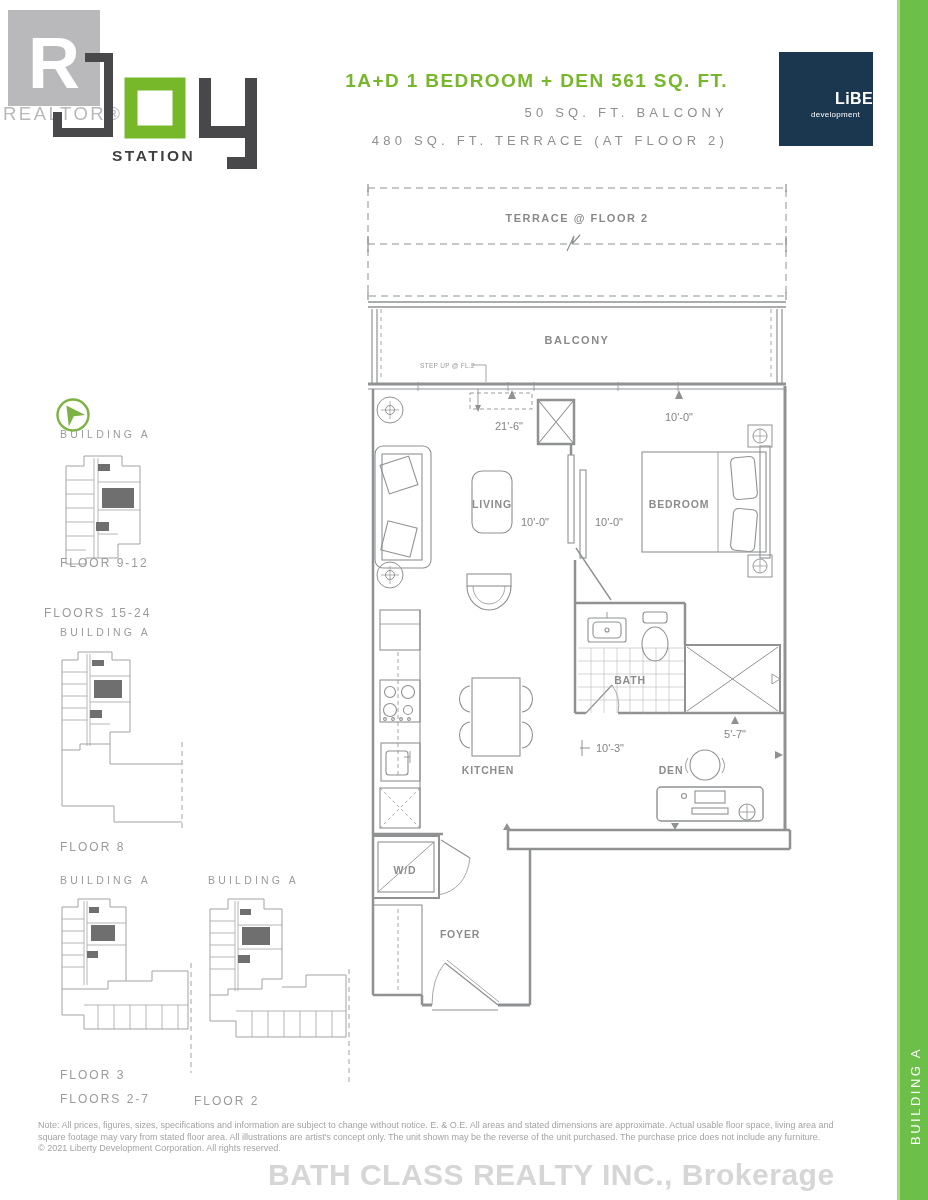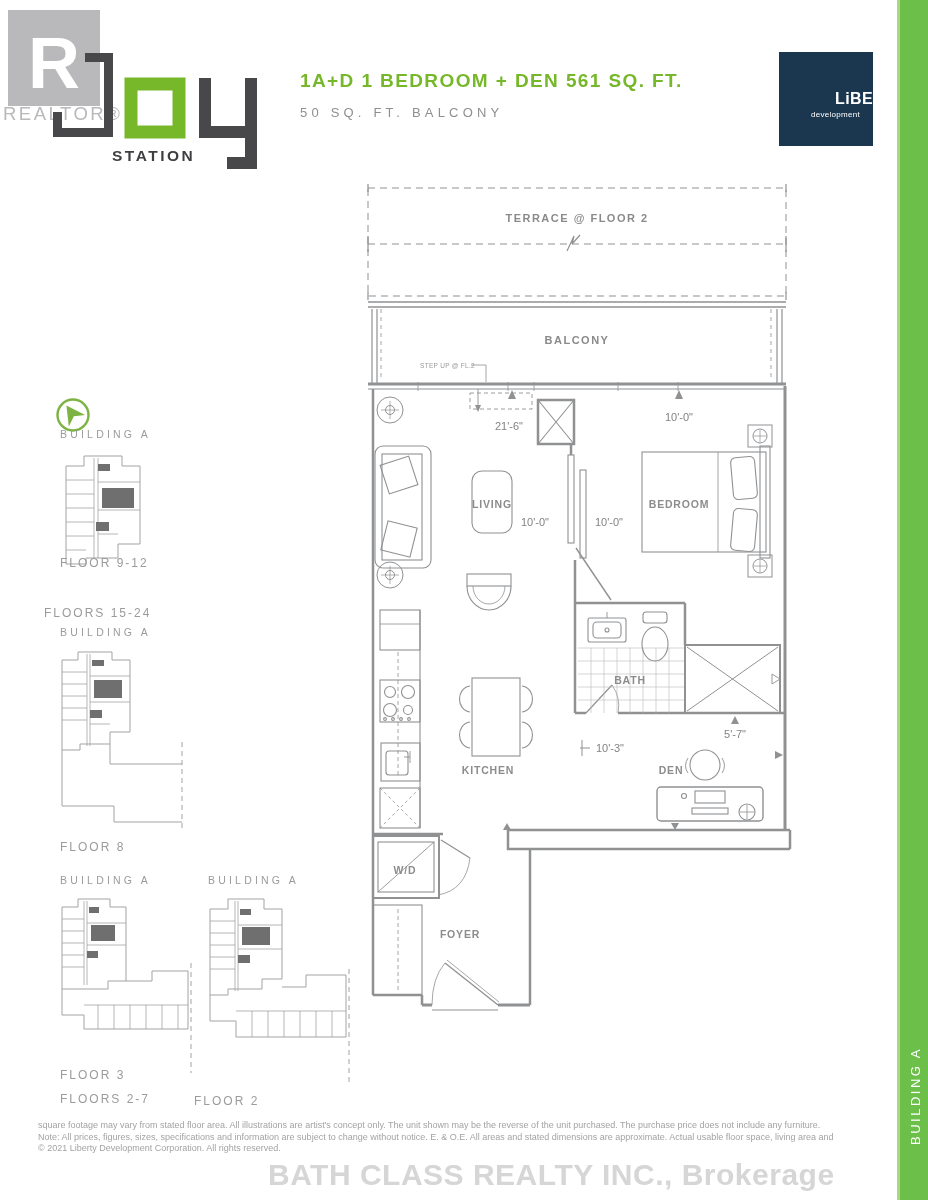--- a/index.html
+++ b/index.html
@@ -1,21 +1,21 @@
 <!DOCTYPE html>
 <html><head>
 <meta charset="utf-8">
 <style>
   * { margin:0; padding:0; box-sizing:border-box; }
   html,body { width:928px; height:1200px; background:#fff; font-family:"Liberation Sans", sans-serif; }
   #page { position:relative; width:928px; height:1200px; background:#ffffff; overflow:hidden; }
   .abs { position:absolute; }
 
   
-  .title-block { left:300px; top:70px; width:440px; text-align:left; }
+  .title-block { left:288px; top:70px; width:440px; text-align:right; }
   .plan-title { color:#76b82a; font-size:19px; font-weight:bold; letter-spacing:1.4px; white-space:nowrap; }
   .plan-sub { color:#8f8f8f; font-size:13px; letter-spacing:4.2px; margin-top:13px; white-space:nowrap; }
 
   .liberty { left:779px; top:52px; width:94px; height:94px; background:#1b3750; color:#fff; }
   .liberty-name { position:absolute; left:11px; top:38px; font-size:16px; font-weight:bold; letter-spacing:0.4px;margin-left:45px; }
   .liberty-sub { position:absolute; right:13px; top:58px; font-size:8px; letter-spacing:0.3px;padding-left:45px; }
 
   
   .keylabel { color:#9b9b9b; font-size:10.5px; letter-spacing:3.2px; white-space:nowrap; }
   .floorlabel { color:#9b9b9b; font-size:12px; letter-spacing:2px; white-space:nowrap; }
@@ -51,20 +51,21 @@
       <rect x="199" y="126" width="58" height="12"></rect>
       <rect x="245" y="78" width="12" height="91"></rect>
       <rect x="227" y="157" width="18" height="12"></rect>
     </g>
     <text x="112" y="161" font-size="15.5" font-weight="bold" letter-spacing="2.5" fill="#3f3f41">STATION</text>
   </svg>
 
   <div class="abs title-block">
     <div class="plan-title">1A+D 1 BEDROOM + DEN 561 SQ. FT.</div>
     <div class="plan-sub">50 SQ. FT. BALCONY</div>
+    <div class="plan-sub">480 SQ. FT. TERRACE (AT FLOOR 2)</div>
   </div>
 
   <div class="abs liberty">
     <div class="liberty-name">LiBERTY</div>
     <div class="liberty-sub">development</div>
   </div>
 
   <svg class="abs" style="left:54px;top:396px" width="38" height="38" viewBox="0 0 38 38">
     <circle cx="19" cy="19" r="15.5" fill="none" stroke="#7cb342" stroke-width="2.4"></circle>
     <polygon points="19,7.5 29,26 19,20.5 9,26" fill="#7cb342" transform="rotate(-35 19 19)"></polygon>
@@ -314,18 +315,18 @@
     </g>
   </svg>
 
   <div class="abs green-bar">
     <div class="green-bar-label">BUILDING A</div>
   </div>
 
   <div class="abs watermark">BATH CLASS REALTY INC., Brokerage</div>
 
   <div class="abs footer">
+    <div>Note: All prices, figures, sizes, specifications and information are subject to change without notice. E. &amp; O.E. All areas and stated dimensions are approximate. Actual usable floor space, living area and</div>
     <div>square footage may vary from stated floor area. All illustrations are artist's concept only. The unit shown may be the reverse of the unit purchased. The purchase price does not include any furniture.</div>
-    <div>Note: All prices, figures, sizes, specifications and information are subject to change without notice. E. &amp; O.E. All areas and stated dimensions are approximate. Actual usable floor space, living area and</div>
     <div>© 2021 Liberty Development Corporation. All rights reserved.</div>
   </div>
 
 </div>
 
 </body></html>

